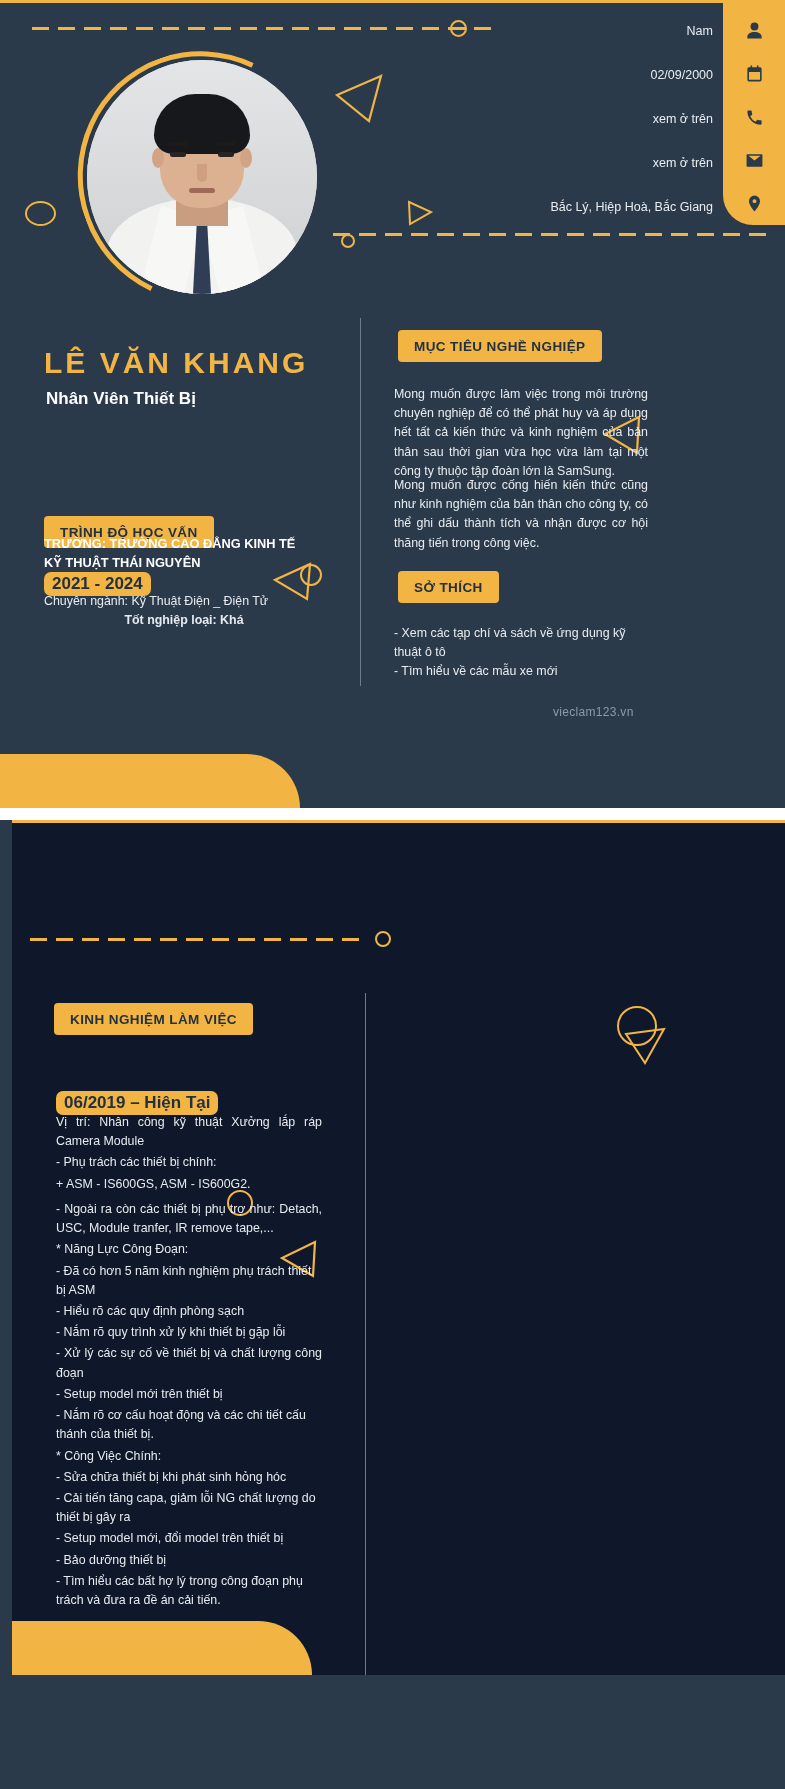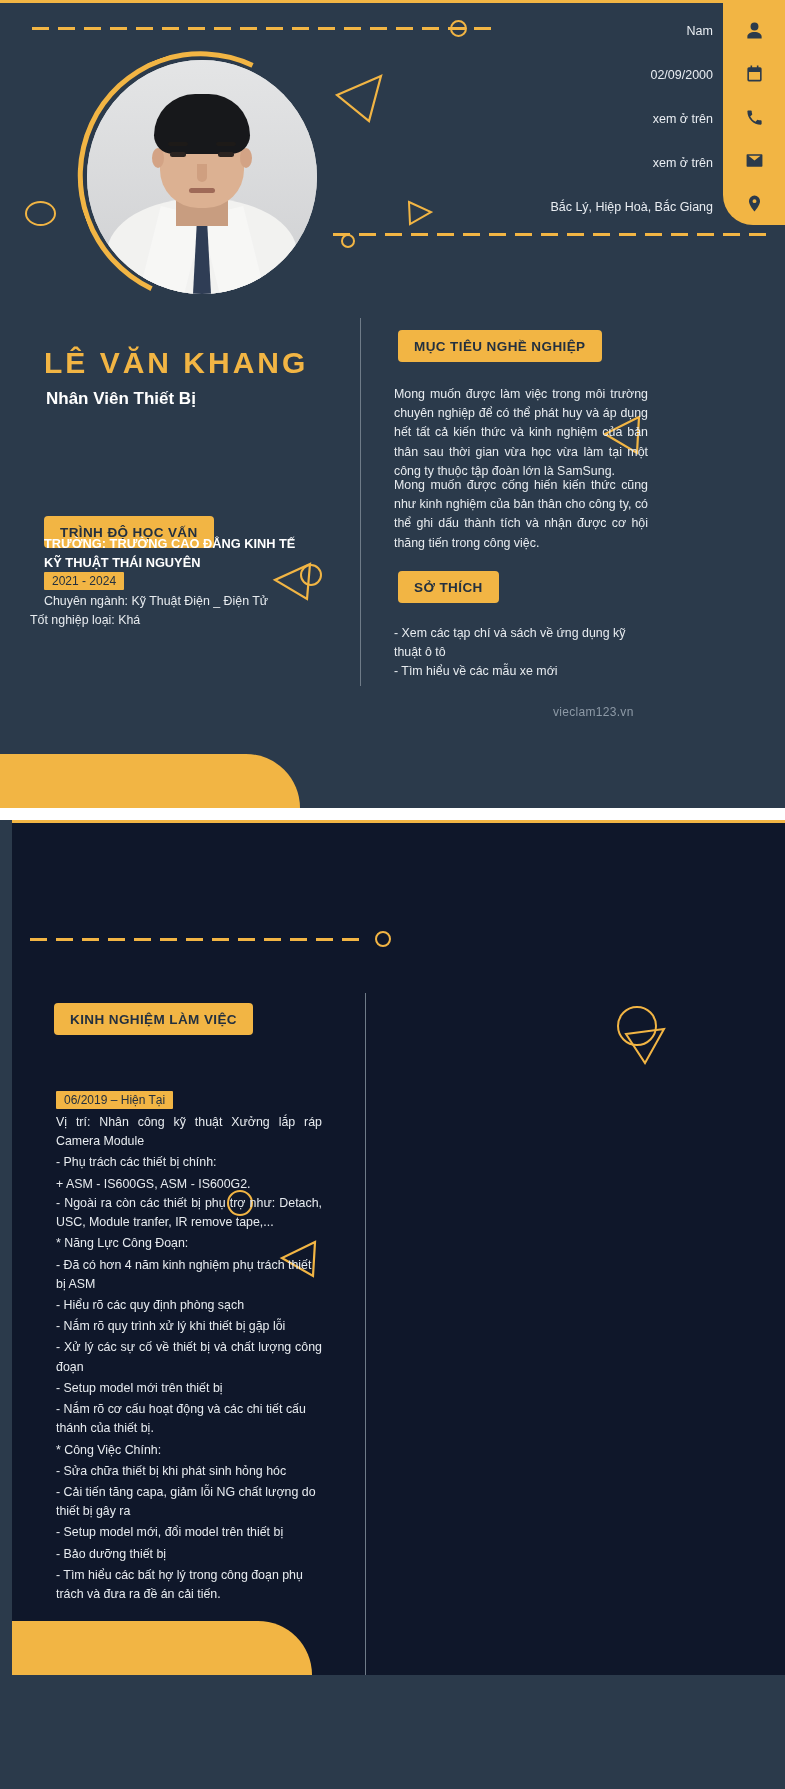--- a/index.html
+++ b/index.html
@@ -218,24 +218,24 @@
     color: #e7ebef;
     font-size: 12.4px;
     line-height: 1.55;
     text-align: justify;
   }
 
   .datechip {
     display: inline-block;
     background: #f2b544;
     color: #23303f;
-    font-weight: normal;
-    font-size: 12px;
+    font-weight: bold;
+    font-size: 17px;
     padding: 2px 8px;
-    border-radius: 1px;
+    border-radius: 7px;
     margin: 3px 0 2px 0;
   }
   .strong-line {
     color: #ffffff;
     font-weight: bold;
     font-size: 12.8px;
     line-height: 1.45;
   }
 
   .footer-brand {
@@ -391,21 +391,21 @@
     <div class="tag" style="left:398px; top:568px;">SỞ THÍCH</div>
     <div class="body-txt" style="left:394px; top:621px; width:254px; text-align:left;">- Xem các tạp chí và sách về ứng dụng kỹ thuật ô tô</div>
     <div class="body-txt" style="left:394px; top:659px; width:254px; text-align:left;">- Tìm hiểu về các mẫu xe mới</div>
 
     <div class="tag" style="left:44px; top:481px;margin-top:32px;">TRÌNH ĐỘ HỌC VẤN</div>
     <div class="strong-line" style="position:absolute; left:44px; top:532px; width:264px;">TRƯỜNG: TRƯỜNG CAO ĐẲNG KINH TẾ KỸ THUẬT THÁI NGUYÊN</div>
     <div style="position:absolute; left:44px; top:566px;">
       <span class="datechip">2021 - 2024</span>
     </div>
     <div class="body-txt" style="left:44px; top:589px; width:280px; text-align:left;">Chuyên ngành: Kỹ Thuật Điện _ Điện Tử</div>
-    <div class="body-txt" style="left:30px; top:608px; width:280px; text-align:left;">Tốt nghiệp loại: Khá</div>
+    <div class="body-txt" style="left:44px; top:608px; width:280px; text-align:center;font-weight:bold;">Tốt nghiệp loại: Khá</div>
 
     <div class="footer-brand" style="left:525px; top:702px;">vieclam123.vn</div>
 
     <div class="corner-blob blob-top"></div>
   </div>
 
   <div class="gap"></div>
 
   <div class="card-bottom">
 
@@ -439,24 +439,24 @@
 
     <div class="tag" style="left:42px; top:180px;">KINH NGHIỆM LÀM VIỆC</div>
 
     <div style="position:absolute; left:44px; top:265px;">
       <span class="datechip">06/2019 – Hiện Tại</span>
     </div>
 
     <div style="position:absolute; left:44px; top:290px; width:266px;">
       <div class="body-txt" style="position:static; margin-bottom:2px;">Vị trí: Nhân công kỹ thuật Xưởng lắp ráp Camera Module</div>
       <div class="body-txt" style="position:static; margin-bottom:2px; text-align:left;">- Phụ trách các thiết bị chính:</div>
-      <div class="body-txt" style="position:static; margin-bottom:0; text-align:left;">+ ASM - IS600GS, ASM - IS600G2.</div>
+      <div class="body-txt" style="position:static; margin-bottom:6px; text-align:left;">+ ASM - IS600GS, ASM - IS600G2.</div>
       <div class="body-txt" style="position:static; margin-bottom:2px;">- Ngoài ra còn các thiết bị phụ trợ như: Detach, USC, Module tranfer, IR remove tape,...</div>
       <div class="body-txt" style="position:static; margin-bottom:2px; text-align:left;">* Năng Lực Công Đoạn:</div>
-      <div class="body-txt" style="position:static; margin-bottom:2px; text-align:left;">- Đã có hơn 4 năm kinh nghiệm phụ trách thiết bị ASM</div>
+      <div class="body-txt" style="position:static; margin-bottom:2px; text-align:left;">- Đã có hơn 5 năm kinh nghiệm phụ trách thiết bị ASM</div>
       <div class="body-txt" style="position:static; margin-bottom:2px; text-align:left;">- Hiểu rõ các quy định phòng sạch</div>
       <div class="body-txt" style="position:static; margin-bottom:2px; text-align:left;">- Nắm rõ quy trình xử lý khi thiết bị gặp lỗi</div>
       <div class="body-txt" style="position:static; margin-bottom:2px;">-  Xử lý các sự cố về thiết bị và chất lượng công đoạn</div>
       <div class="body-txt" style="position:static; margin-bottom:2px; text-align:left;">- Setup model mới trên thiết bị</div>
       <div class="body-txt" style="position:static; margin-bottom:2px; text-align:left;">- Nắm rõ cơ cấu hoạt động và các chi tiết cấu thánh của thiết bị.</div>
       <div class="body-txt" style="position:static; margin-bottom:2px; text-align:left;">* Công Việc Chính:</div>
       <div class="body-txt" style="position:static; margin-bottom:2px; text-align:left;">- Sửa chữa thiết bị khi phát sinh hỏng hóc</div>
       <div class="body-txt" style="position:static; margin-bottom:2px; text-align:left;">- Cải tiến tăng capa, giảm lỗi NG chất lượng do thiết bị gây ra</div>
       <div class="body-txt" style="position:static; margin-bottom:2px; text-align:left;">- Setup model mới, đổi model trên thiết bị</div>
       <div class="body-txt" style="position:static; margin-bottom:2px; text-align:left;">- Bảo dưỡng thiết bị</div>

